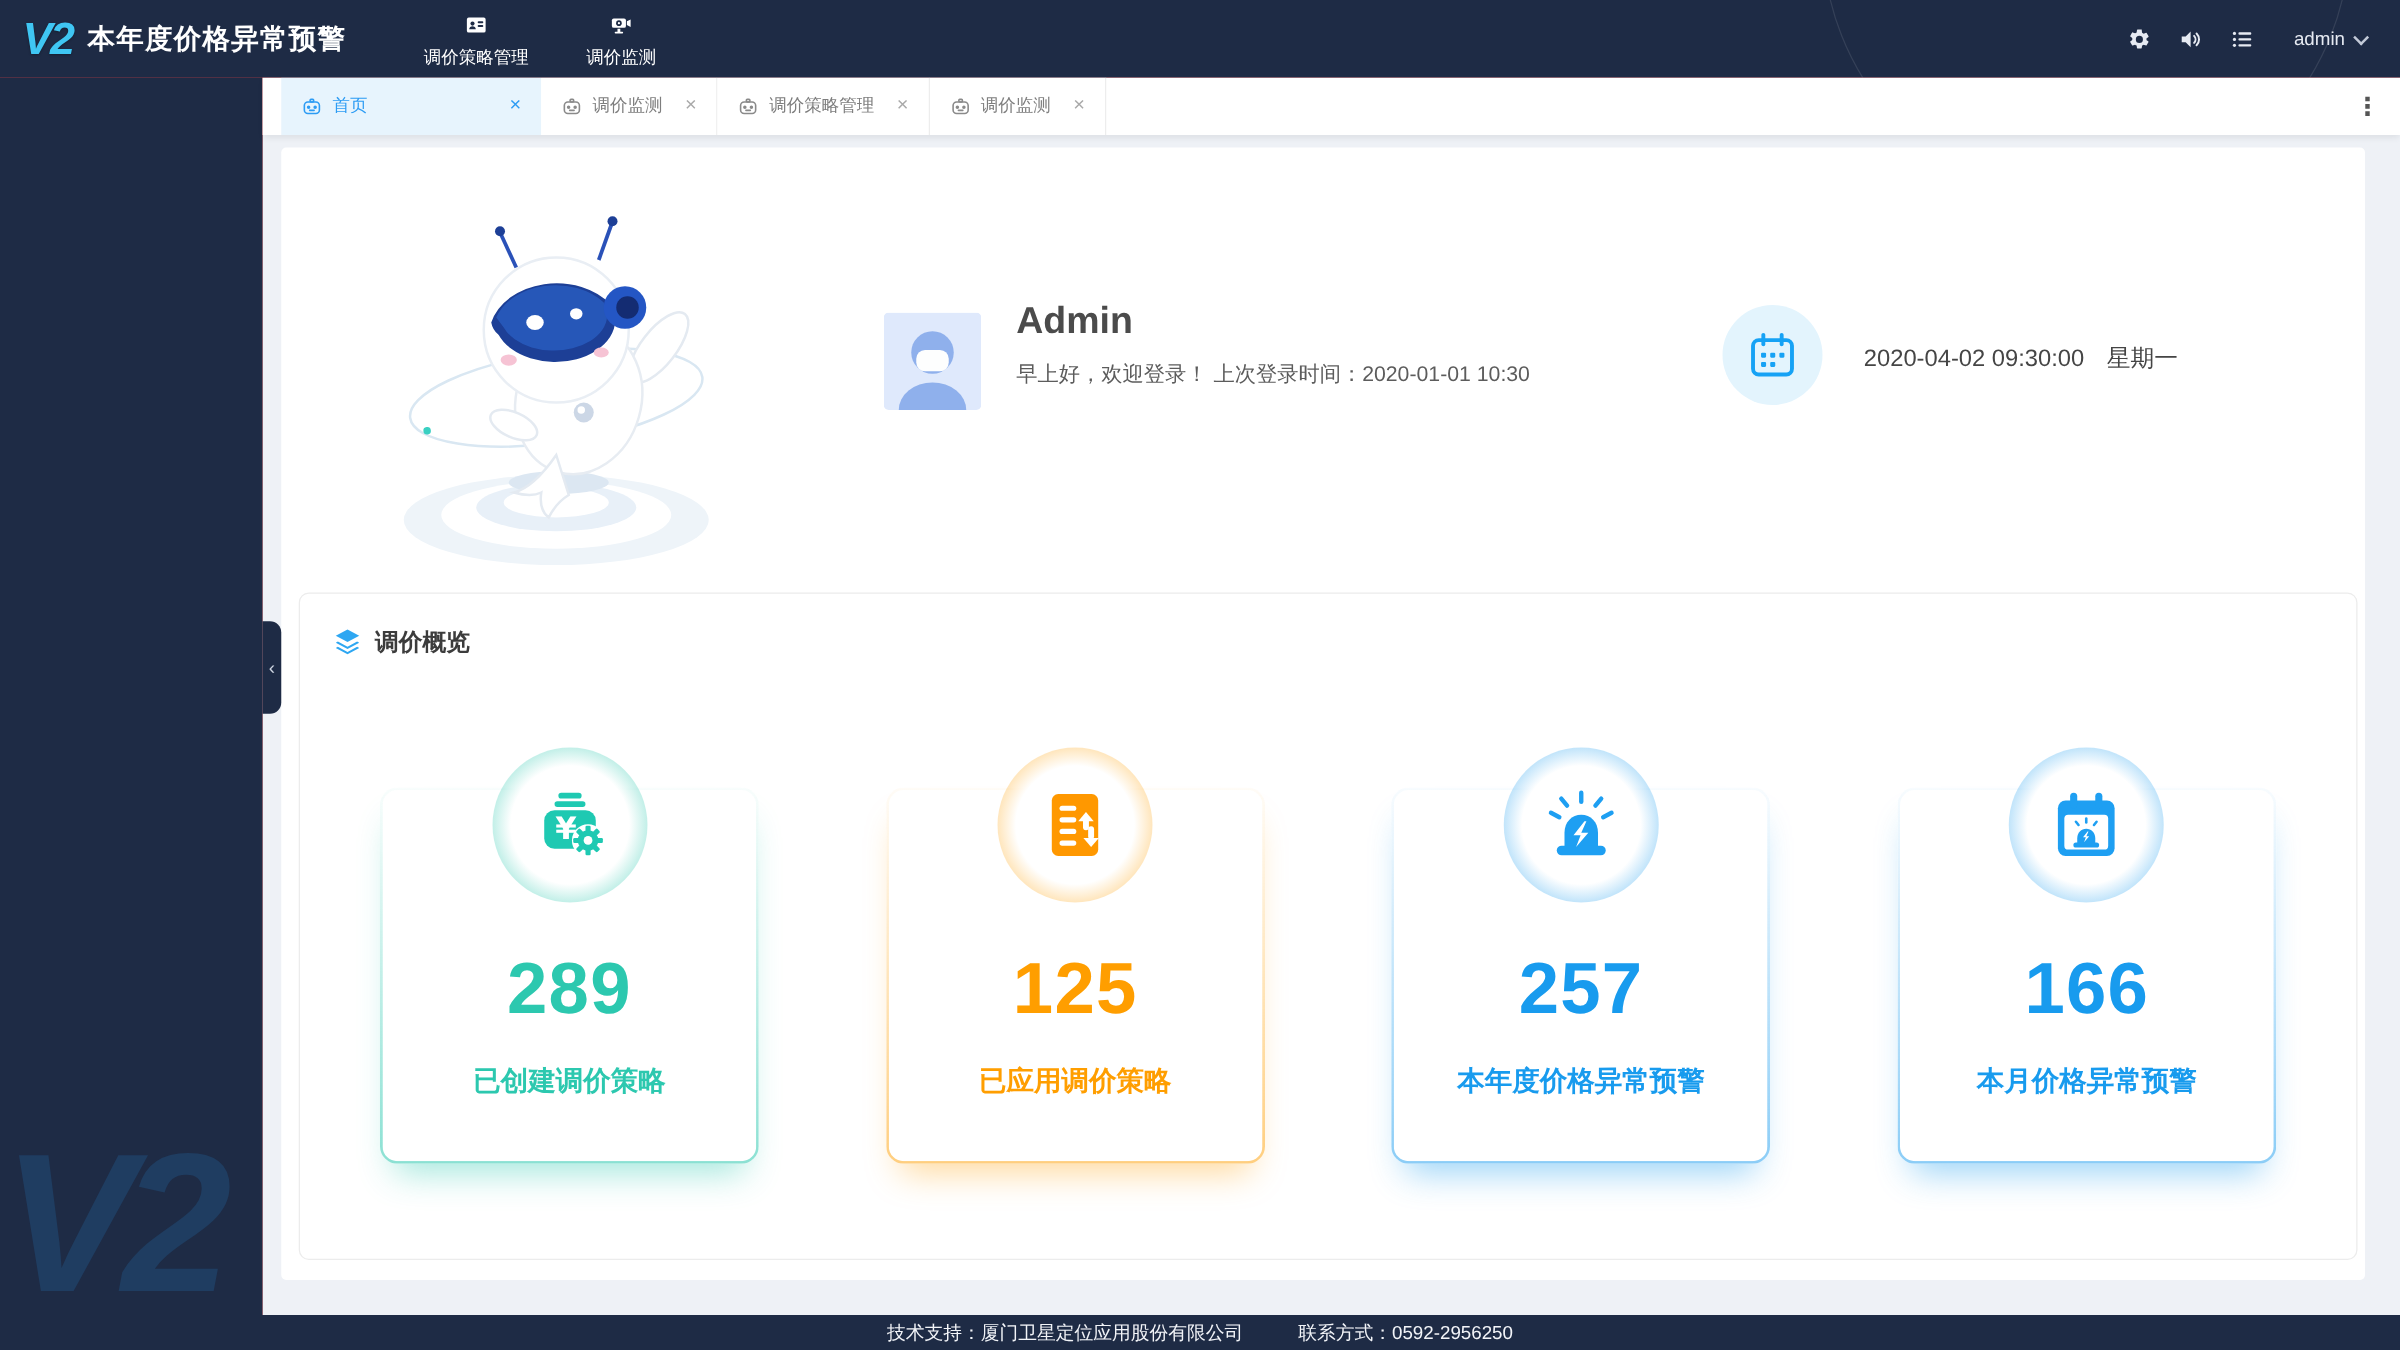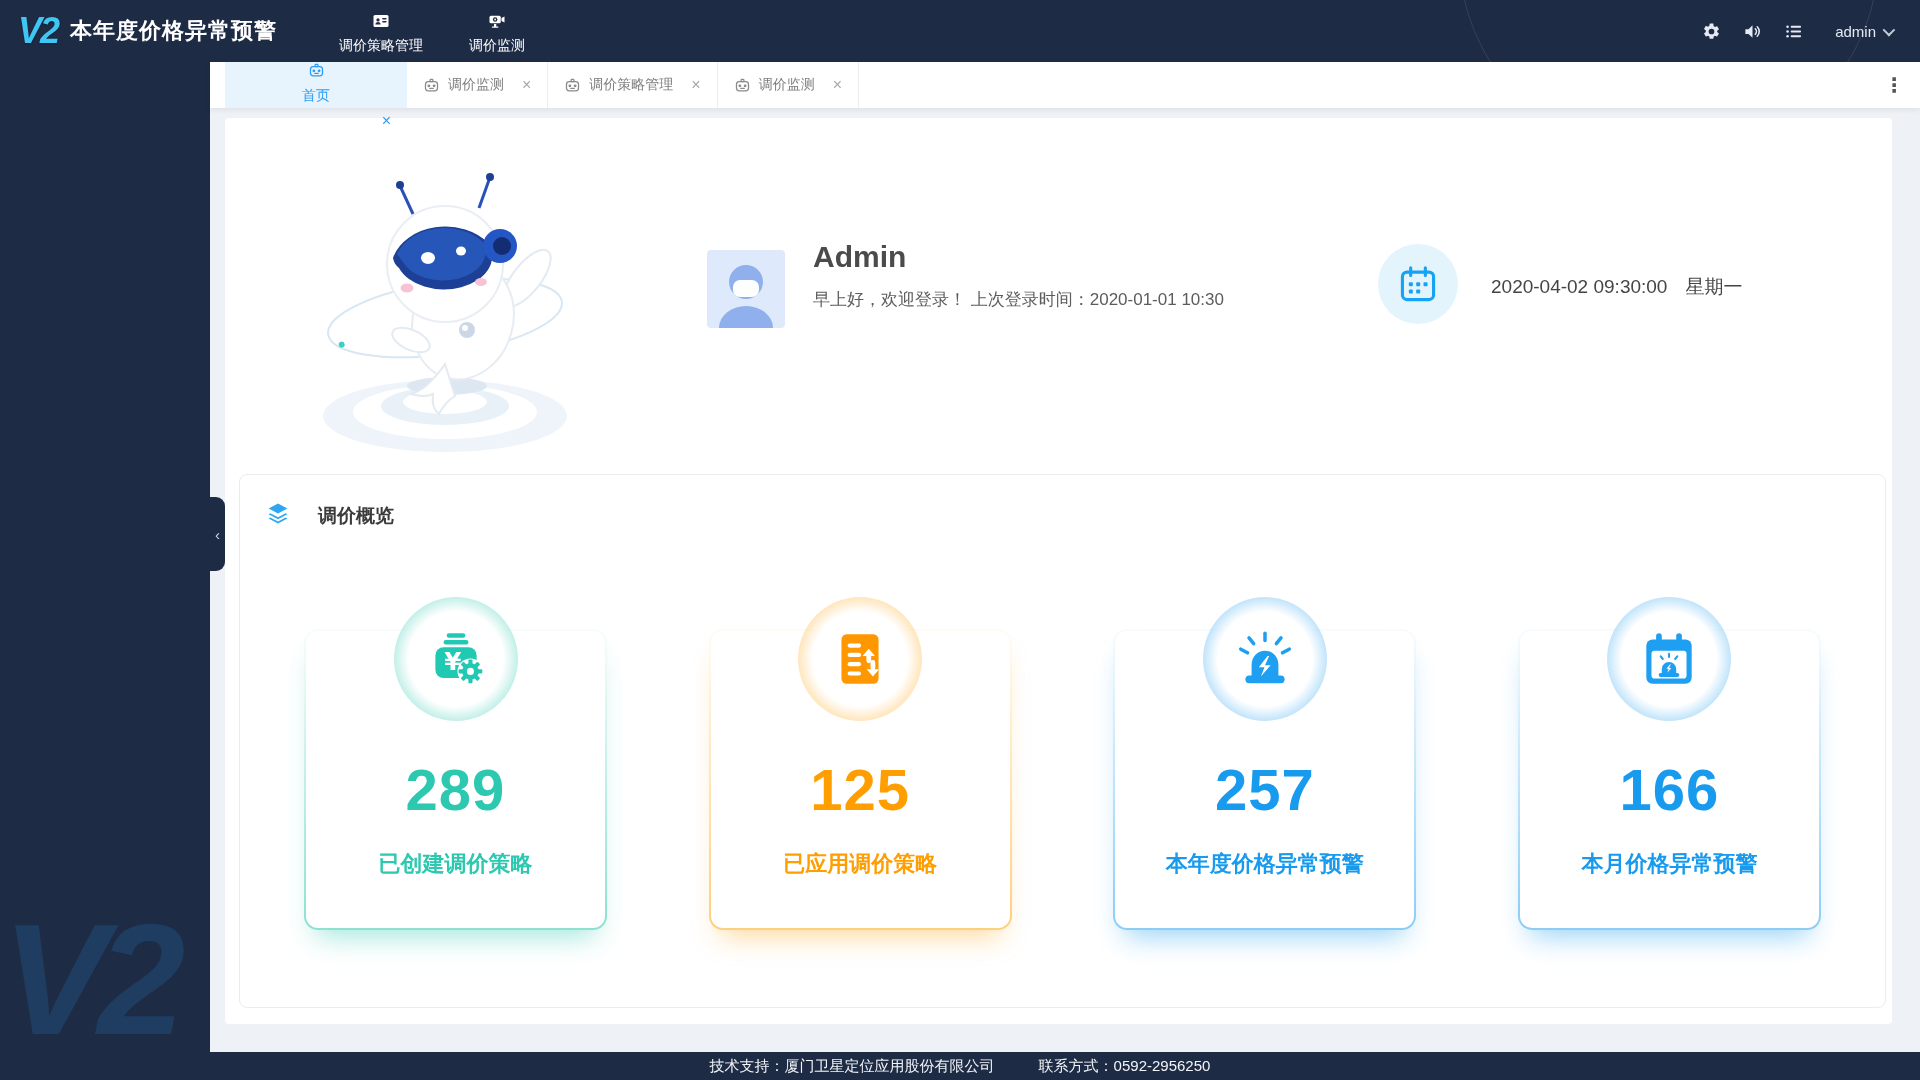--- a/index.html
+++ b/index.html
@@ -21,21 +21,21 @@
   .hicon { width:19px; height:19px; cursor:pointer; display:block; }
   .user-chip { display:flex; align-items:center; gap:7px; cursor:pointer; margin-left:10px; }
   .user-name { font-size:15px; color:#e6eaf2; }
   .chev-down { width:9px; height:9px; border-right:2px solid #c3cad8; border-bottom:2px solid #c3cad8; transform:rotate(45deg) translateY(-2px); }
 
   
   .tabbar { position:absolute; top:62px; left:210px; right:0; height:46px; background:#ffffff; display:flex; align-items:stretch; box-shadow:0 2px 5px rgba(0,0,0,0.07); z-index:20; }
   .tab { display:flex; align-items:center; gap:8px; padding:0 16px; font-size:14px; color:#7e7e7e; border-right:1px solid #ededed; cursor:pointer; background:#fff; }
   .tab svg { width:17px; height:17px; flex:0 0 auto; }
   .tab .tab-close { font-size:16px; color:#a9a9a9; margin-left:10px; line-height:1; cursor:pointer; }
-  .tab.active { background:#e7f4fd; color:#2d9cf4; width:182px; border-right:none; margin-left:15px;flex-direction:column; }
+  .tab.active { background:#e7f4fd; color:#2d9cf4; width:208px; border-right:none; margin-left:15px; }
   .tab.active .tab-close { color:#2d9cf4; margin-left:auto; }
   .tab-overflow { margin-left:auto; align-self:center; padding:0 16px; font-size:20px; color:#555; letter-spacing:0; cursor:pointer; font-weight:bold; }
 
   
   .sidebar { position:absolute; top:62px; left:0; width:210px; bottom:28px; background:#1e2b45; z-index:10; overflow:hidden; }
   .watermark { position:absolute; left:2px; bottom:-18px; font-size:158px; font-weight:900; font-style:italic; color:#1f3d61; letter-spacing:-10px; user-select:none; }
   .collapse-handle { position:absolute; left:210px; top:497px; width:15px; height:74px; background:#1e2b45; border-radius:0 9px 9px 0; display:flex; align-items:center; justify-content:center; color:#cfd6e2; font-size:15px; cursor:pointer; z-index:15; }
 
   
   .main { position:absolute; left:210px; top:108px; right:0; bottom:28px; background:#eef1f6; }
@@ -48,21 +48,21 @@
   .who { position:absolute; left:588px; top:122px; }
   .who-name { font-size:30px; font-weight:600; color:#4b4b4b; }
   .who-greet { font-size:17px; color:#5c5c5c; margin-top:14px; }
   .cal-bubble { position:absolute; left:1153px; top:126px; width:80px; height:80px; border-radius:50%; background:#e3f4fd; display:flex; align-items:center; justify-content:center; }
   .cal-bubble svg { width:44px; height:44px; }
   .now { position:absolute; left:1266px; top:156px; font-size:19px; color:#454545; white-space:nowrap; }
   .now .wd { margin-left:18px; }
 
   
   .overview { position:absolute; left:14px; right:6px; top:356px; height:534px; background:#fff; border:1px solid #ececec; border-radius:8px; }
-  .ov-head { display:flex; align-items:flex-end; gap:28px; padding:26px 0 0 26px; }
+  .ov-head { display:flex; align-items:flex-start; gap:10px; padding:26px 0 0 26px; }
   .ov-head svg { width:24px; height:24px; }
   .ov-title { font-size:19px; font-weight:bold; color:#3c3c3c; }
   .cards { display:flex; justify-content:space-between; padding:0 64px; margin-top:100px; }
   .stat-card { position:relative; width:303px; height:301px; border-radius:14px; border:2px solid transparent; display:flex; flex-direction:column; align-items:center; }
   .stat-card.teal { background:linear-gradient(#fff,#fff) padding-box, linear-gradient(180deg, rgba(44,200,175,0.03), rgba(44,200,175,0.55)) border-box; box-shadow:0 18px 28px -12px rgba(44,200,175,0.45); }
   .stat-card.orange { background:linear-gradient(#fff,#fff) padding-box, linear-gradient(180deg, rgba(255,158,0,0.03), rgba(255,158,0,0.5)) border-box; box-shadow:0 18px 28px -12px rgba(255,158,0,0.4); }
   .stat-card.blue { background:linear-gradient(#fff,#fff) padding-box, linear-gradient(180deg, rgba(24,155,238,0.03), rgba(24,155,238,0.5)) border-box; box-shadow:0 18px 28px -12px rgba(24,155,238,0.45); }
   .halo { position:absolute; top:-34px; left:50%; transform:translateX(-50%); width:124px; height:124px; border-radius:50%; display:flex; align-items:center; justify-content:center; }
   .halo.teal-h { background:radial-gradient(circle, #ffffff 0 54%, rgba(44,200,175,0.28) 70%, rgba(44,200,175,0.10) 84%, rgba(44,200,175,0) 100%); }
   .halo.orange-h { background:radial-gradient(circle, #ffffff 0 54%, rgba(255,158,0,0.25) 70%, rgba(255,158,0,0.09) 84%, rgba(255,158,0,0) 100%); }

